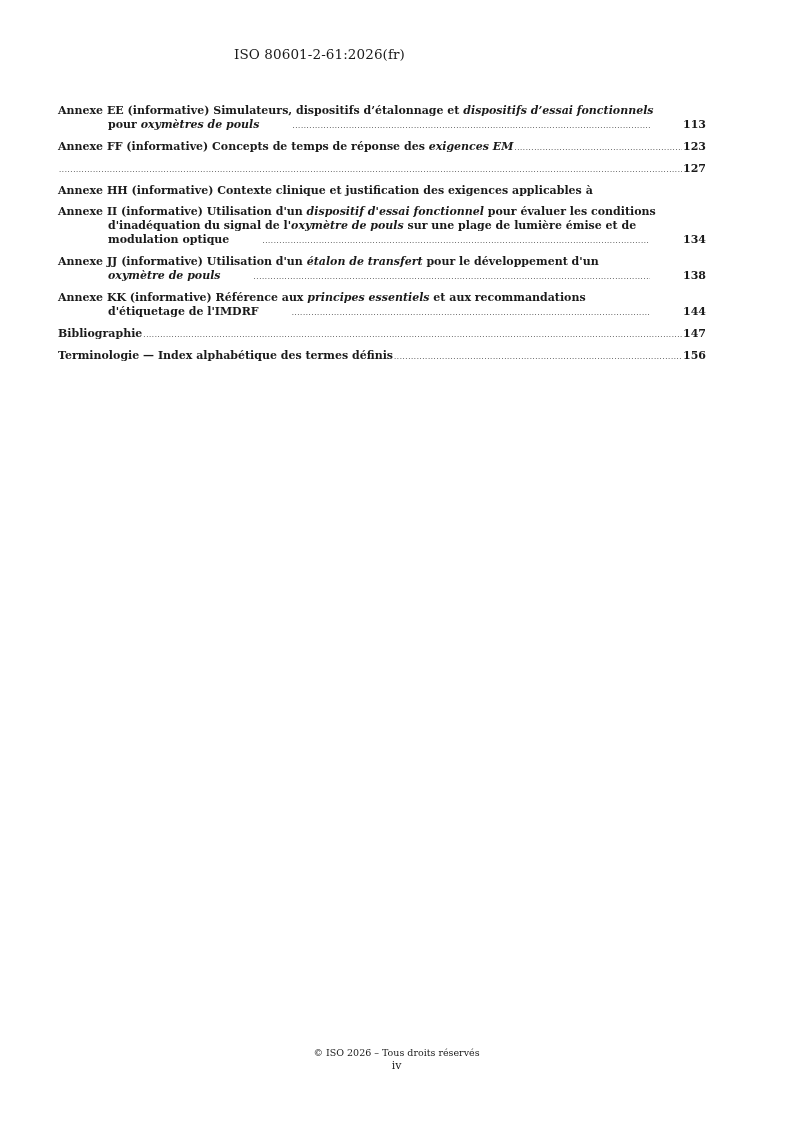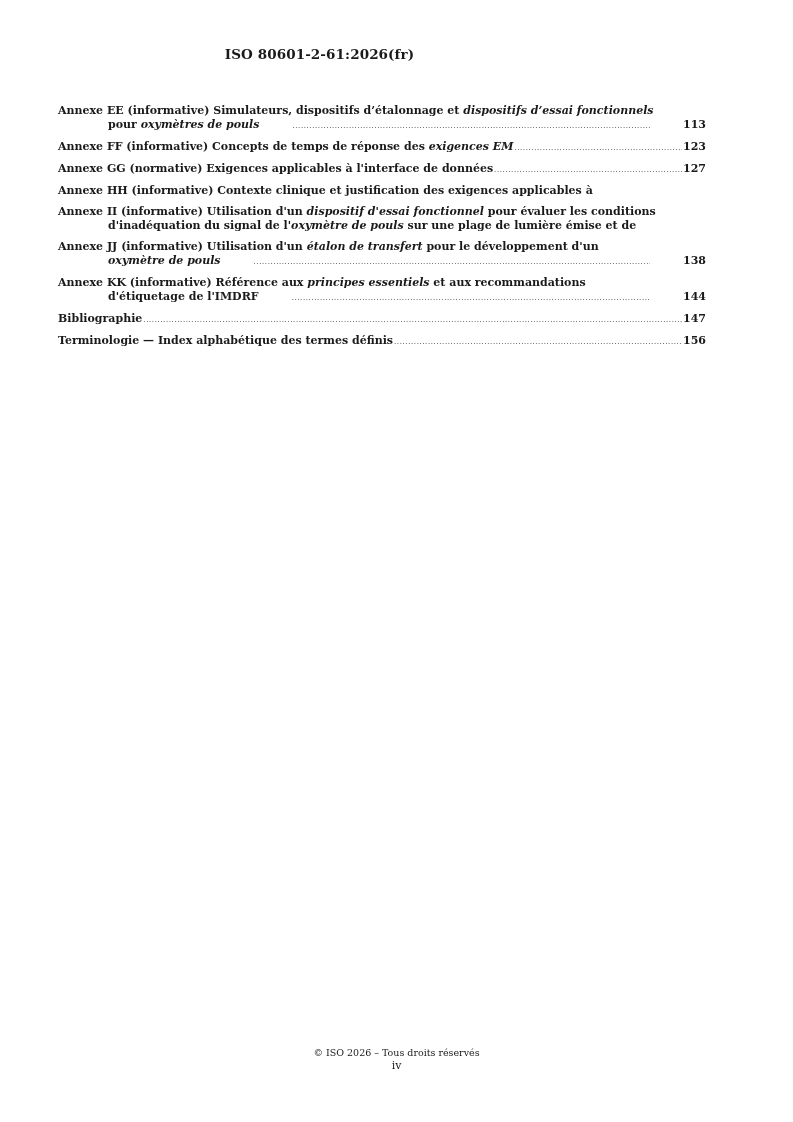--- a/index.html
+++ b/index.html
@@ -14,21 +14,21 @@
       overflow: hidden;
       font-family: "DejaVu Serif", "Liberation Serif", serif;
       color: #1a1a1a;
     }
     .doc-header {
       position: absolute;
       top: 46px;
       left: 0;
       width: 639px;
       text-align: center;
-      font-weight: bold;
+      font-weight: normal;
       font-size: 13.5px;
       letter-spacing: 0.1px;
     }
     .toc {
       position: absolute;
       top: 104px;
       left: 58px;
       width: 648px;
       font-size: 11px;
       font-weight: bold;
@@ -102,38 +102,42 @@
   <div class="toc-entry">
     <div class="toc-line">
       <span class="txt"><span>Annexe FF (informative)  Concepts de temps de réponse des </span><em>exigences EM</em></span>
       <span class="leader"></span>
       <span class="page">123</span>
     </div>
   </div>
 
   <div class="toc-entry">
     <div class="toc-line">
-      <span class="txt">Annexe GG (normative)  Exigences applicables à l'interface de données</span>
       <span class="leader"></span>
       <span class="page">127</span>
     </div>
   </div>
 
   <div class="toc-entry">
     <div class="toc-line">
       <span class="txt">Annexe HH (informative)  Contexte clinique et justification des exigences applicables à</span>
     </div>
   </div>
 
   <div class="toc-entry">
     <div class="toc-line">
       <span class="txt"><span>Annexe II (informative)  Utilisation d'un </span><em>dispositif d'essai fonctionnel</em><span> pour évaluer les conditions</span></span>
     </div>
     <div class="toc-line indent">
       <span class="txt"><span>d'inadéquation du signal de l'</span><em>oxymètre de pouls</em><span> sur une plage de lumière émise et de</span></span>
+    </div>
+    <div class="toc-line indent">
+      <span class="txt">modulation optique</span>
+      <span class="leader"></span>
+      <span class="page">134</span>
     </div>
   </div>
 
   <div class="toc-entry">
     <div class="toc-line">
       <span class="txt"><span>Annexe JJ (informative)  Utilisation d'un </span><em>étalon de transfert</em><span> pour le développement d'un</span></span>
     </div>
     <div class="toc-line indent">
       <span class="txt"><em>oxymètre de pouls</em></span>
       <span class="leader"></span>

